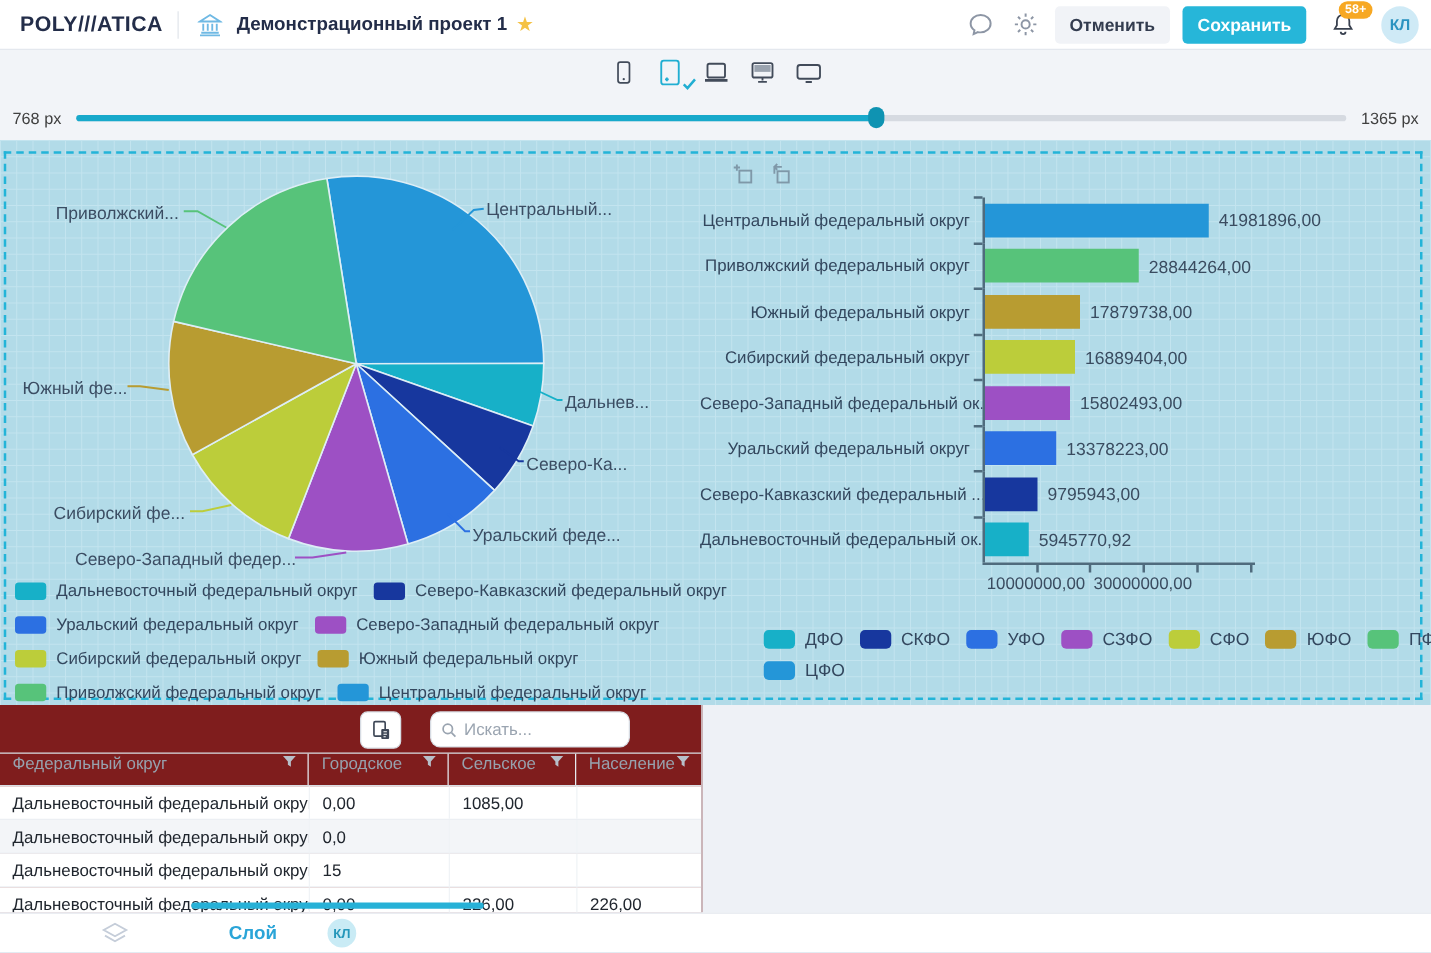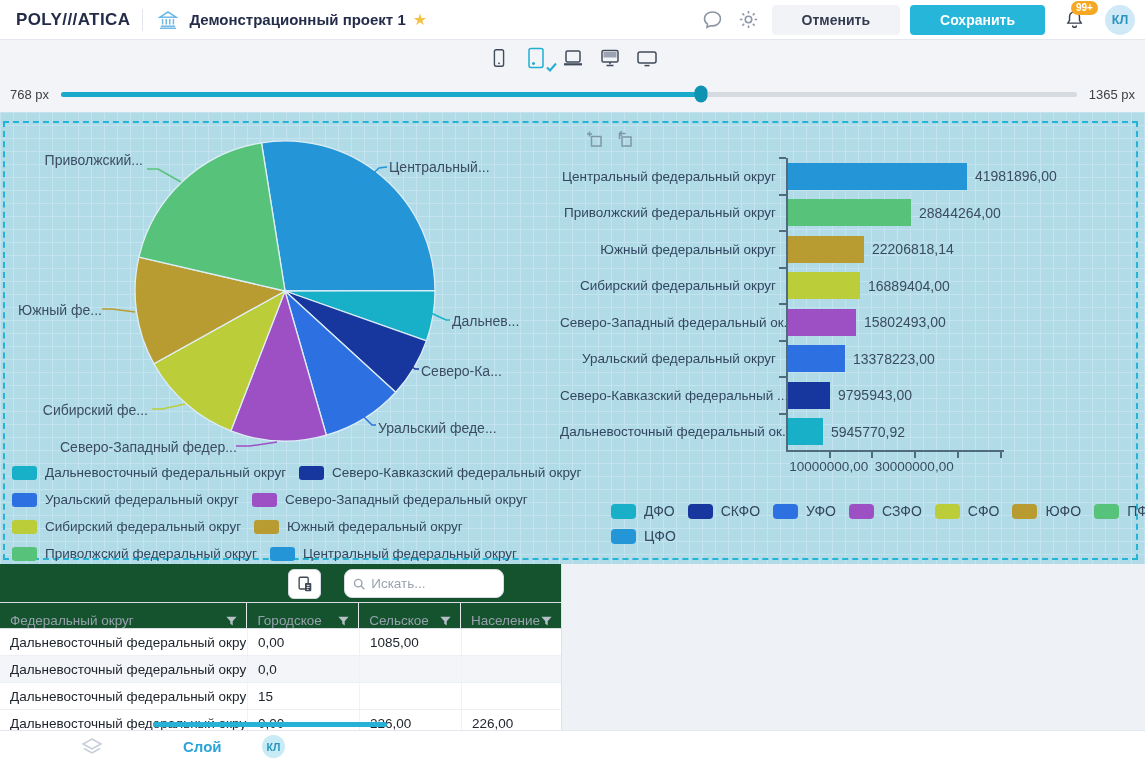--- a/index.html
+++ b/index.html
@@ -8,21 +8,21 @@
   .app { position:relative; width:1145px; height:762px; background:#eef1f6; overflow:hidden; }
 
   
   .hdr { height:40px; background:#fff; border-bottom:1px solid #e4e8ee; display:flex; align-items:center; padding:0 10px; }
   .logo { font-size:17px; font-weight:800; color:#232d49; letter-spacing:.4px; margin-left:6px; }
   .hdr-div { width:1px; height:22px; background:#e2e6ec; margin:0 12px; }
   .proj-title { font-size:15px; font-weight:700; color:#232d49; margin-left:8px;text-align:right; }
   .star { color:#f5c244; font-size:16px; margin-left:7px; }
   .hdr-right { margin-left:auto; display:flex; align-items:center; gap:10px; }
   .icon-btn { width:26px; height:26px; display:flex; align-items:center; justify-content:center; cursor:pointer; }
-  .btn { height:30px; border:none; border-radius:4px; font-size:14px; font-weight:600; padding:0 30px; cursor:pointer; font-family:inherit; }
+  .btn { height:30px; border:none; border-radius:4px; font-size:14px; font-weight:600; padding:0 12px; cursor:pointer; font-family:inherit; }
   .btn-cancel { background:#f1f3f7; color:#333c4f; }
   .btn-save { background:#26b6d9; color:#fff; }
   .bell-wrap { position:relative; margin-left:6px; }
   .badge99 { position:absolute; top:-6px; left:10px; background:#f7a823; color:#fff; font-size:10px; font-weight:700; border-radius:9px; padding:2px 5px; line-height:1; }
   .avatar { width:30px; height:30px; border-radius:50%; background:#cfeaf6; color:#2a93c0; font-size:12.5px; font-weight:700; display:flex; align-items:center; justify-content:center; margin-left:8px; }
 
   
   .device-bar { height:36px; background:#f2f4f8; display:flex; align-items:center; justify-content:center; gap:9px; }
   .dev-btn { width:28px; height:28px; display:flex; align-items:center; justify-content:center; cursor:pointer; position:relative; }
   .slider-row { height:36px; background:#f2f4f8; display:flex; align-items:center; padding:0 10px; gap:12px; }
@@ -57,28 +57,28 @@
   .bar-axis { margin-left:226px; width:218px; border-top:2px solid #4f6b7d; position:relative; height:26px; }
   .bar-tick { position:absolute; top:0; width:2px; height:6px; background:#4f6b7d; }
   .bar-ticklabel { position:absolute; top:7px; transform:translateX(-50%); font-size:13.5px; color:#3a4c60; white-space:nowrap; }
   .bar-legend { position:absolute; left:51px; top:345px; display:flex; flex-direction:column; gap:9px; }
   .bar-legend .leg-swatch { width:25px; height:15px; border-radius:4px; }
   .bar-legend .leg-label { font-size:14px; }
   .bar-legend .leg-row { height:auto; }
 
   
   .bottom { position:relative; height:166px; background:#eef1f6; }
-  .table-panel { position:absolute; left:0; top:0; width:562px; height:166px; background:#14532d; border-right:1px solid #dfe3e9; overflow:hidden; }
+  .table-panel { position:absolute; left:0; top:0; width:562px; height:166px; background:#7f1d1d; border-right:1px solid #dfe3e9; overflow:hidden; }
   .tbl-controls { height:38px; position:relative; }
   .copy-btn { position:absolute; left:288px; top:5px; width:33px; height:30px; border:1.5px solid #d6dbe2; border-radius:6px; background:#fff; display:flex; align-items:center; justify-content:center; cursor:pointer; }
   .search-box { position:absolute; left:344px; top:5px; width:160px; height:29px; border:1.5px solid #d6dbe2; border-radius:8px; background:#fff; display:flex; align-items:center; padding:0 8px; gap:6px; }
   .search-box input { border:none; outline:none; width:100%; font-size:13.5px; color:#333; font-family:inherit; background:transparent; }
   .search-box input::placeholder { color:#9aa4b0; }
   .tbl-header { display:flex; height:27px; border-top:1px solid #d9dee4; border-bottom:1px solid #d9dee4; }
-  .th { display:flex; align-items:flex-end; padding:0 8px 0 10px; font-size:13.5px; color:#97a1ad; border-right:1px solid #e6eaef; }
+  .th { display:flex; align-items:flex-start; padding:0 8px 0 10px; font-size:13.5px; color:#97a1ad; border-right:1px solid #e6eaef; }
   .th svg { margin-left:auto; flex:none; }
   .tr { display:flex; height:27px; border-bottom:1px solid #eceff3; background:#fff; cursor:pointer; }
   .tr:nth-child(2) { background:#f3f5f8; }
   .td { display:flex; align-items:center; padding:0 10px; font-size:13.5px; color:#20262e; border-right:1px solid #f0f3f6; white-space:nowrap; overflow:hidden; }
   .c0 { width:248px; } .c1 { width:112px; } .c2 { width:102px; } .c3 { flex:1; border-right:none; }
   .tbl-scrollbar { position:absolute; left:153px; bottom:3px; width:234px; height:5px; background:#27b1d7; border-radius:3px; cursor:pointer; }
 
   
   .footer { height:32px; background:#fff; border-top:1px solid #e4e8ee; display:flex; align-items:center; position:relative; }
   .layers-ic { position:absolute; left:80px; }
@@ -118,21 +118,21 @@
           <path d="M10 1.8v2.4 M10 15.8v2.4 M1.8 10h2.4 M15.8 10h2.4 M4.2 4.2l1.7 1.7 M14.1 14.1l1.7 1.7 M15.8 4.2l-1.7 1.7 M5.9 14.1l-1.7 1.7"></path>
         </svg>
       </span>
       <button class="btn btn-cancel">Отменить</button>
       <button class="btn btn-save">Сохранить</button>
       <span class="bell-wrap icon-btn">
         <svg width="21" height="21" viewBox="0 0 22 22" fill="none" stroke="#39414f" stroke-width="1.5">
           <path d="M11 3c-3.1 0-5.2 2.2-5.2 5.2v3.6L4 14.8h14l-1.8-3V8.2C16.2 5.2 14.1 3 11 3Z"></path>
           <path d="M9 17.2a2 2 0 0 0 4 0"></path>
         </svg>
-        <span class="badge99">99+</span>
+        <span class="badge99">58+</span>
       </span>
       <div class="avatar">КЛ</div>
     </div>
   </header>
 
   <div class="device-bar">
     <span class="dev-btn">
       <svg width="22" height="24" viewBox="0 0 24 24" fill="none" stroke="#424b5a" stroke-width="1.5">
         <rect x="7" y="3" width="10" height="18" rx="2"></rect>
           <circle cx="12" cy="17.8" r="1" fill="#424b5a" stroke="none"></circle>
@@ -214,21 +214,21 @@
         <polyline points="181,70 158,57 147,57" fill="none" stroke="#57c37a" stroke-width="1.5"></polyline>
       </svg>
     <div id="pie-callouts">
         <div class="callout" style="left: 389px; top: 47px;">Центральный...</div>
         <div class="callout" style="left: 452px; top: 201px;">Дальнев...</div>
         <div class="callout" style="left: 421px; top: 251px;">Северо-Ка...</div>
         <div class="callout" style="left: 378px; top: 308px;">Уральский феде...</div>
         <div class="callout" style="left: 60px; top: 327px; width: 172px; text-align: center;">Северо-Западный федер...</div>
         <div class="callout" style="left: 18px; top: 290px; width: 130px; text-align: right;">Сибирский фе...</div>
         <div class="callout" style="left: 18px; top: 190px; width: 80px; text-align: right;">Южный фе...</div>
-        <div class="callout" style="left: 18px; top: 40px; width: 125px; text-align: right;">Приволжский...</div>
+        <div class="callout" style="left: 18px; top: 50px; width: 125px; text-align: right;">Приволжский...</div>
       </div>
     <div class="pie-legend" id="pie-legend">
         <div class="leg-row">
           <div class="leg-item">
             <span class="leg-swatch" style="background: rgb(23, 176, 200);"></span>
             <span class="leg-label">Дальневосточный федеральный округ</span>
           </div>
           <div class="leg-item">
             <span class="leg-swatch" style="background: rgb(23, 55, 158);"></span>
             <span class="leg-label">Северо-Кавказский федеральный округ</span>
@@ -279,21 +279,21 @@
             <div class="bar-cat">Приволжский федеральный округ</div>
             <div class="bar-track">
               <div class="bar-fill" style="width: 123px; background: rgb(87, 195, 122);"></div>
               <span class="bar-val">28844264,00</span>
             </div>
           </div>
           <div class="bar-row">
             <div class="bar-cat">Южный федеральный округ</div>
             <div class="bar-track">
               <div class="bar-fill" style="width: 76px; background: rgb(184, 156, 49);"></div>
-              <span class="bar-val">22206818,14</span>
+              <span class="bar-val">17879738,00</span>
             </div>
           </div>
           <div class="bar-row">
             <div class="bar-cat">Сибирский федеральный округ</div>
             <div class="bar-track">
               <div class="bar-fill" style="width: 72px; background: rgb(188, 205, 58);"></div>
               <span class="bar-val">16889404,00</span>
             </div>
           </div>
           <div class="bar-row">

